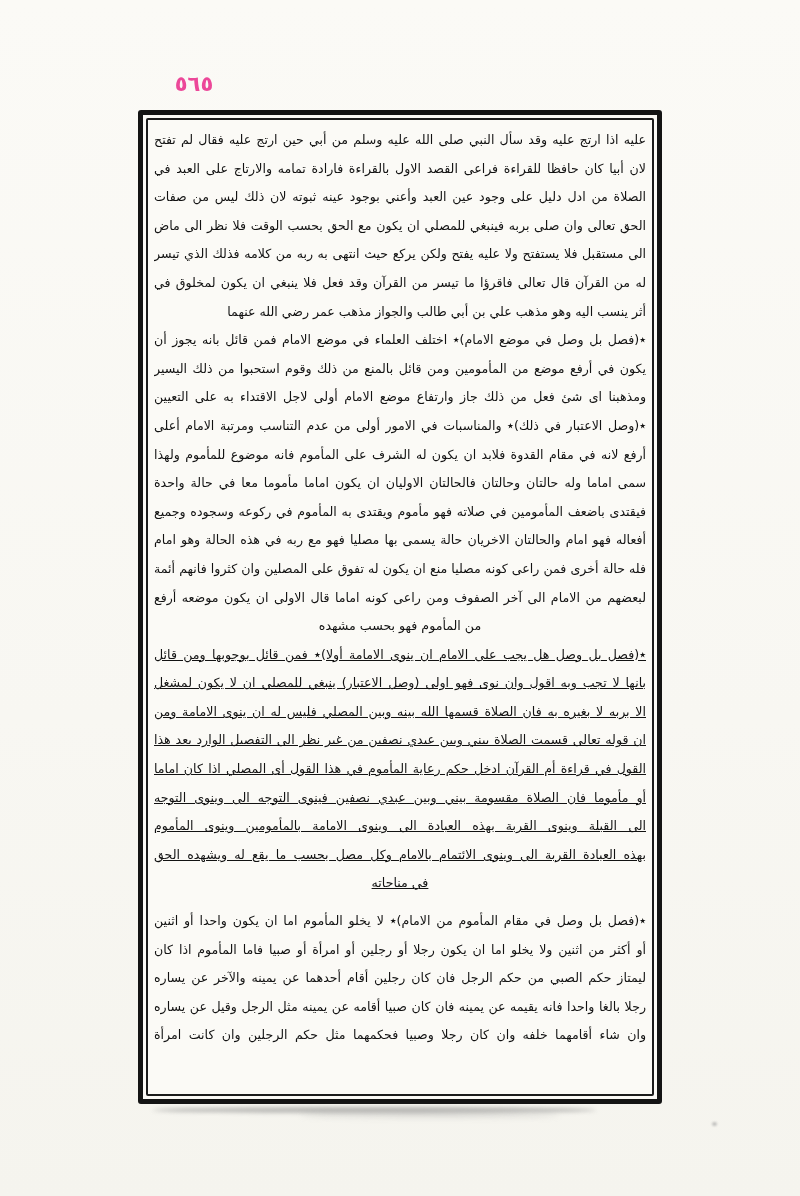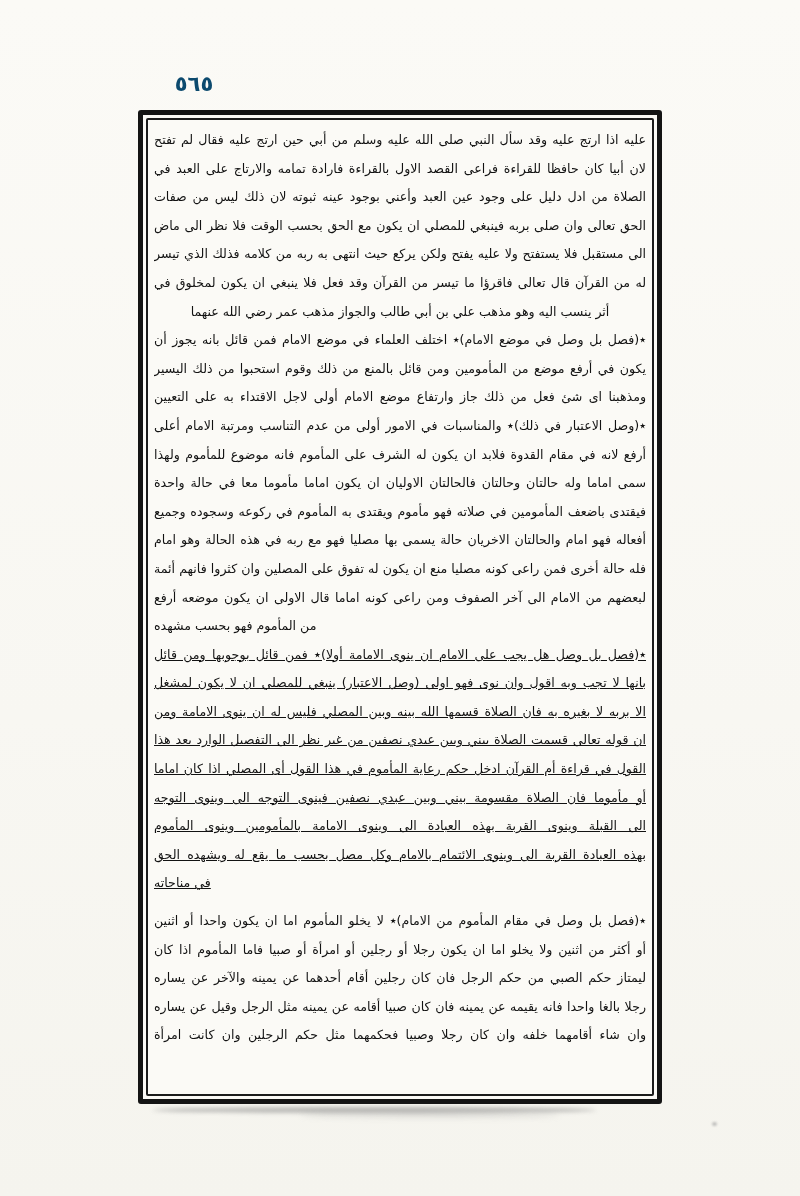--- a/index.html
+++ b/index.html
@@ -3,21 +3,21 @@
 <meta charset="utf-8">
 <style>
   html,body{margin:0;padding:0;}
   body{
     width:800px;height:1196px;position:relative;overflow:hidden;
     background:linear-gradient(180deg,#fbfaf6 0%,#f8f7f2 60%,#f5f4ee 100%);
     font-family:"DejaVu Sans",sans-serif;
   }
   .page-number{
     position:absolute;top:72px;left:156px;width:76px;
-    text-align:center;font-size:21px;font-weight:bold;color:#0c4a6e;
+    text-align:center;font-size:21px;font-weight:bold;color:#ec4899;
     letter-spacing:3px;
   }
   .frame-outer{
     position:absolute;left:138px;top:110px;width:524px;height:994px;
     box-sizing:border-box;border:5px solid #141414;border-radius:3px;
     background:#fbfaf6;
   }
   .frame-inner{
     position:absolute;left:3px;top:3px;right:3px;bottom:3px;
     border:2px solid #1c1c1c;border-radius:2px;
@@ -27,22 +27,22 @@
     direction:rtl;color:#121212;overflow:hidden;
   }
   .para{margin:0;}
   .para:nth-child(4){margin-bottom:9px;text-decoration:underline;}
   .line{
     height:28.6px;line-height:28.6px;font-size:12.6px;
     overflow:hidden;white-space:nowrap;
   }
   
   .line.just{text-align:justify;text-align-last:justify;white-space:normal;}
-  .line.center{text-align:center;}
-  .line.right{text-align:left;}
+  .line.center{}
+  .line.right{text-align:center;}
   .smudge{
     position:absolute;left:152px;top:1107px;width:445px;height:6px;
     background:#858585;opacity:.55;filter:blur(2px);border-radius:50%;
   }
   .smudge2{
     position:absolute;left:300px;top:1112px;width:260px;height:5px;
     background:#9a9a9a;opacity:.35;filter:blur(3px);border-radius:50%;
   }
   .speck{
     position:absolute;left:712px;top:1122px;width:5px;height:4px;

